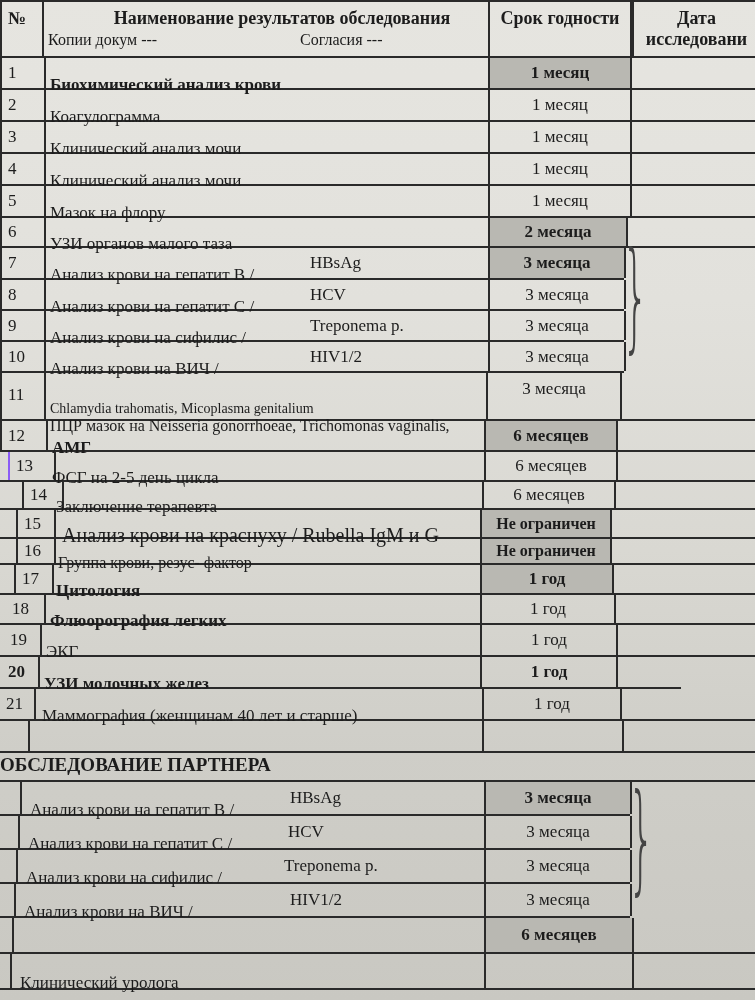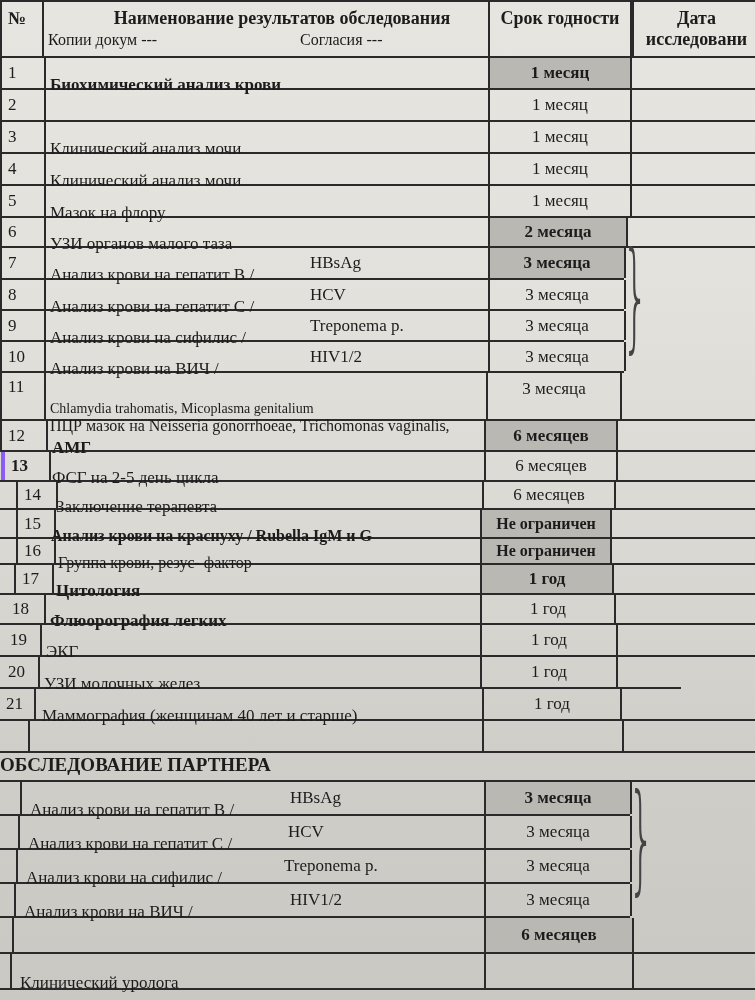--- a/index.html
+++ b/index.html
@@ -53,20 +53,21 @@
 
   <div class="row" style="top:58px;width:755px;height:30px;">
     <div class="cell c-num" style="left:0;width:36px;border-left:2px solid #2a2a2a;">1</div>
     <div class="cell c-name" style="left:44px;">
         <b>Биохимический анализ крови</b>
       </div>
     <div class="cell c-term shade bold" style="left:488px;width:140px;">1 месяц</div>
   </div>
   <div class="row" style="top:90px;width:755px;height:30px;">
     <div class="cell c-num" style="left:0;width:36px;border-left:2px solid #2a2a2a;">2</div>
+    <div class="cell c-name" style="left:44px;">Коагулограмма</div>
     <div class="cell c-term" style="left:488px;width:140px;">1 месяц</div>
   </div>
   <div class="row" style="top:122px;width:755px;height:30px;">
     <div class="cell c-num" style="left:0;width:36px;border-left:2px solid #2a2a2a;">3</div>
     <div class="cell c-name" style="left:44px;">Клинический анализ мочи</div>
     <div class="cell c-term" style="left:488px;width:140px;">1 месяц</div>
   </div>
   <div class="row" style="top:154px;width:755px;height:30px;">
     <div class="cell c-num" style="left:0;width:36px;border-left:2px solid #2a2a2a;">4</div>
     <div class="cell c-name" style="left:44px;">Клинический анализ мочи</div>
@@ -104,47 +105,47 @@
   </div>
   <div class="row" style="top:342px;width:624px;height:29px;">
     <div class="cell c-num" style="left:0;width:36px;border-left:2px solid #2a2a2a;">10</div>
     <div class="cell c-name" style="left:44px;">Анализ крови на ВИЧ          /</div>
     <div class="cell" style="left:310px;">HIV1/2</div>
     <div class="cell c-term" style="left:488px;width:134px;">3 месяца</div>
   </div>
   <div class="brace" style="left:622px;top:236px;">}</div>
 
   <div class="row" style="top:373px;width:755px;height:46px;">
-    <div class="cell c-num" style="left:0;width:36px;border-left:2px solid #2a2a2a;align-items:flex-start;padding-top:4px;">11</div>
+    <div class="cell c-num" style="left:0;width:36px;border-left:2px solid #2a2a2a;align-items:flex-start;padding-top:12px;">11</div>
     <div class="cell c-name" style="left:44px;display:block;padding-top:4px;">
       <div style="font-size:14px;">Chlamydia trahomatis, Micoplasma genitalium</div>
       <div style="font-size:16px;">ПЦР мазок на  Neisseria gonorrhoeae, Trichomonas vaginalis,</div>
     </div>
     <div class="cell c-term" style="left:486px;width:132px;align-items:flex-start;padding-top:6px;">3 месяца</div>
   </div>
 
   <div class="row" style="top:421px;width:755px;height:29px;">
     <div class="cell c-num" style="left:0;width:38px;border-left:2px solid #2a2a2a;">12</div>
     <div class="cell c-name bold" style="left:46px;">АМГ</div>
     <div class="cell c-term shade bold" style="left:484px;width:130px;">6 месяцев</div>
   </div>
   <div class="row" style="top:452px;width:755px;height:28px;">
-    <div class="cell c-num" style="left:1px;width:38px;border-left:4px solid #8b5cf6;font-weight:bold;">13</div>
+    <div class="cell c-num" style="left:8px;width:38px;border-left:2px solid #8b5cf6;">13</div>
     <div class="cell c-name" style="left:46px;">ФСГ на 2-5 день цикла</div>
     <div class="cell c-term" style="left:484px;width:130px;">6 месяцев</div>
   </div>
   <div class="row" style="top:482px;width:755px;height:26px;">
-    <div class="cell c-num" style="left:16px;width:32px;border-left:2px solid #2a2a2a;">14</div>
+    <div class="cell c-num" style="left:22px;width:32px;border-left:2px solid #2a2a2a;">14</div>
     <div class="cell c-name" style="left:50px;">Заключение терапевта</div>
     <div class="cell c-term" style="left:482px;width:130px;">6 месяцев</div>
   </div>
 
   <div class="row" style="top:510px;width:755px;height:27px;">
     <div class="cell c-num" style="left:16px;width:30px;border-left:2px solid #2a2a2a;">15</div>
-    <div class="cell c-name" style="left:45px;font-size:16px;font-weight:bold;">Анализ крови на краснуху  /  Rubella IgM и G</div>
+    <div class="cell c-name" style="left:56px;font-size:20px;">Анализ крови на краснуху  /  Rubella IgM и G</div>
     <div class="cell c-term shade bold" style="left:480px;width:128px;font-size:16px;">Не ограничен</div>
   </div>
   <div class="row" style="top:539px;width:755px;height:24px;padding-left:8px;">
     <div class="cell c-num" style="left:16px;width:30px;border-left:2px solid #2a2a2a;">16</div>
     <div class="cell c-name" style="left:52px;font-size:16px;">Группа крови, резус- фактор</div>
     <div class="cell c-term shade bold" style="left:480px;width:128px;font-size:16px;">Не ограничен</div>
   </div>
 
   <div class="row" style="top:565px;width:755px;height:28px;">
     <div class="cell c-num" style="left:14px;width:30px;border-left:2px solid #2a2a2a;">17</div>
@@ -154,21 +155,21 @@
   <div class="row" style="top:595px;width:755px;height:28px;">
     <div class="cell c-num" style="left:6px;width:32px;">18</div>
     <div class="cell c-name bold" style="left:44px;">Флюорография легких</div>
     <div class="cell c-term" style="left:480px;width:132px;">1 год</div>
   </div>
   <div class="row" style="top:625px;width:755px;height:30px;">
     <div class="cell c-num" style="left:4px;width:30px;">19</div>
     <div class="cell c-name" style="left:40px;">ЭКГ</div>
     <div class="cell c-term" style="left:480px;width:134px;">1 год</div>
   </div>
-  <div class="row" style="top:657px;width:681px;height:30px;">
+  <div class="row" style="top:657px;width:681px;height:30px;font-weight:bold;">
     <div class="cell c-num" style="left:2px;width:30px;">20</div>
     <div class="cell c-name" style="left:38px;">УЗИ молочных желез</div>
     <div class="cell c-term" style="left:480px;width:134px;">1 год</div>
   </div>
   <div class="row" style="top:689px;width:755px;height:30px;">
     <div class="cell c-num" style="left:0;width:28px;">21</div>
     <div class="cell c-name" style="left:36px;">Маммография (женщинам 40 лет и старше)</div>
     <div class="cell c-term" style="left:482px;width:136px;">1 год</div>
   </div>
 

